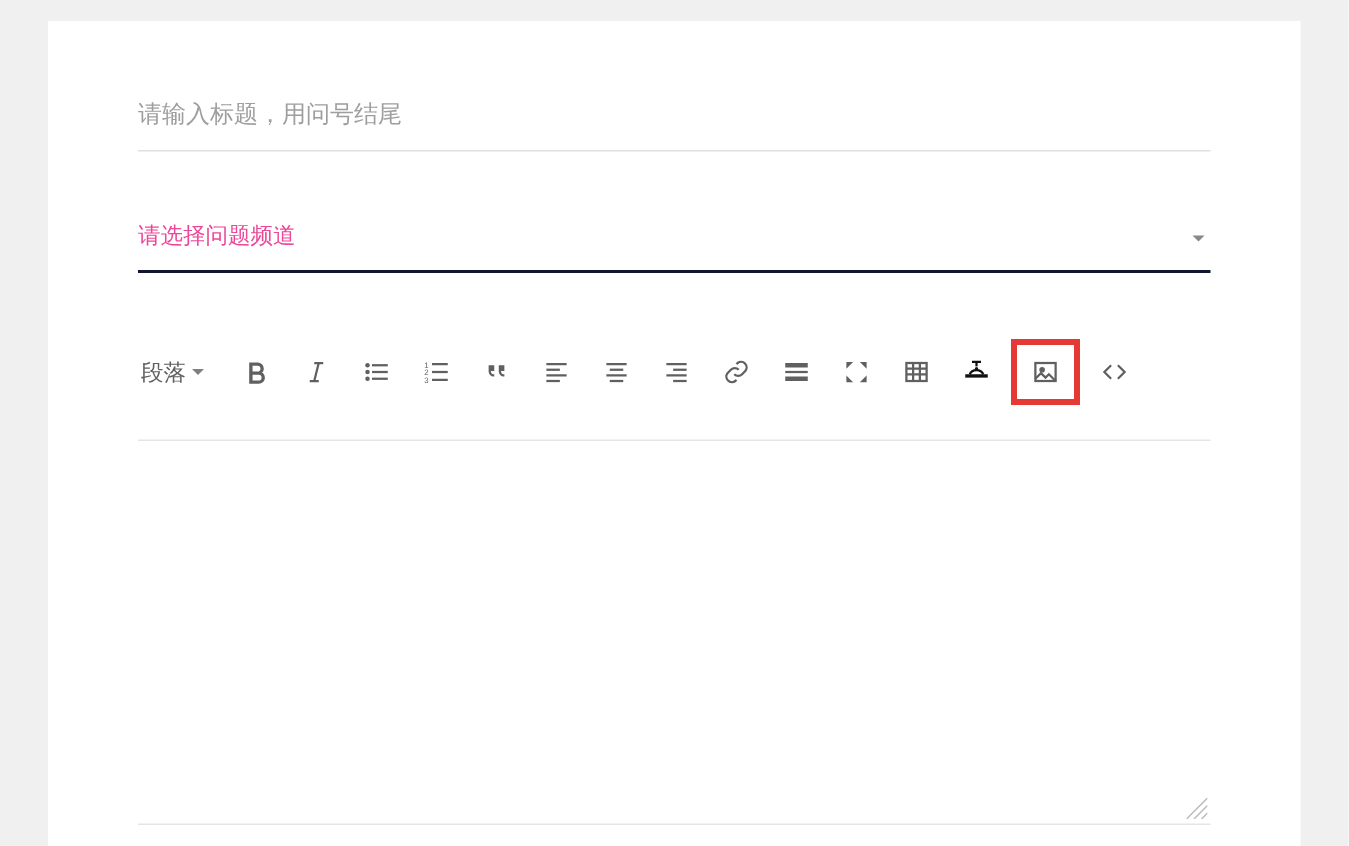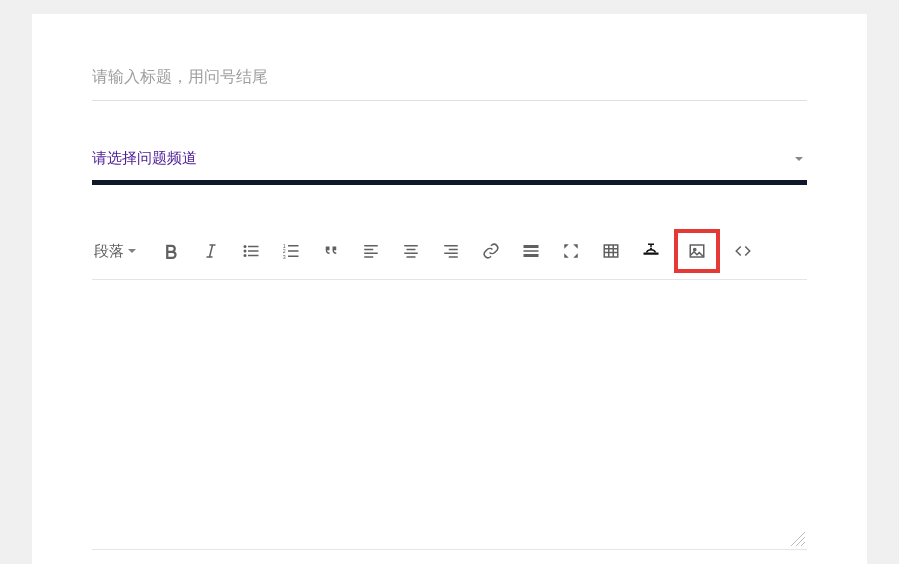--- a/index.html
+++ b/index.html
@@ -23,25 +23,25 @@
       border-bottom: 1px solid #e0e0e0;
       padding: 14px 0;
       font-size: 16px;
       outline: none;
       color: #be185d;
     }
     .title-input::placeholder { color: #9e9e9e; }
     .channel-select {
       width: 100%;
       border: none;
-      border-bottom: 5px solid #0f172a;
+      border-bottom: 2px solid #0f172a;
       padding: 14px 0;
       font-size: 15px;
       outline: none;
-      color: #4c1d95;
+      color: #ec4899;
       margin-top: 34px;
       background: #fff;
       appearance: none;
       -webkit-appearance: none;
       position: relative;
     }
     .select-wrap { position: relative; }
     .select-wrap::after {
       content: "";
       position: absolute;
@@ -52,21 +52,21 @@
       border-right: 4px solid transparent;
       border-top: 4px solid #888;
       pointer-events: none;
     }
     .toolbar {
       display: flex;
       align-items: center;
       gap: 0;
       margin-top: 44px;
       border-bottom: 1px solid #e5e5e5;
-      padding-bottom: 6px;
+      padding-bottom: 23px;
       flex-wrap: nowrap;
     }
     .tb-format {
       display: flex;
       align-items: center;
       color: #606060;
       font-size: 15px;
       padding: 4px 6px 4px 2px;
       cursor: pointer;
       margin-right: 6px;

